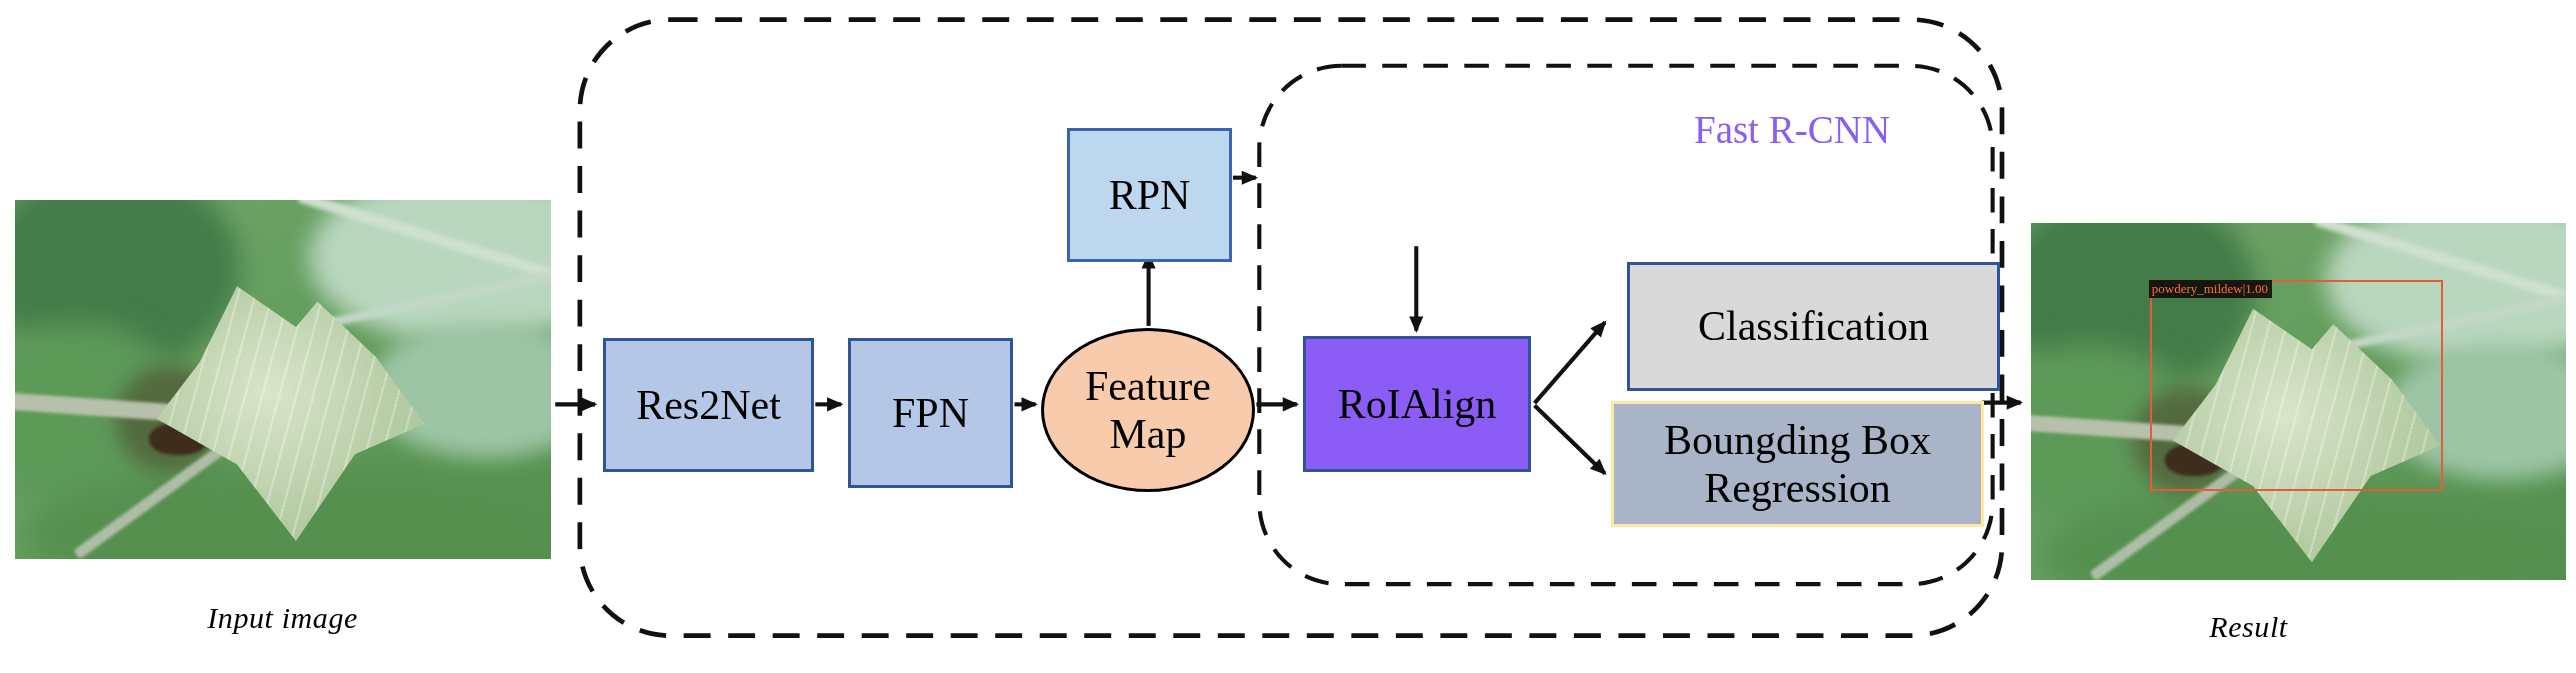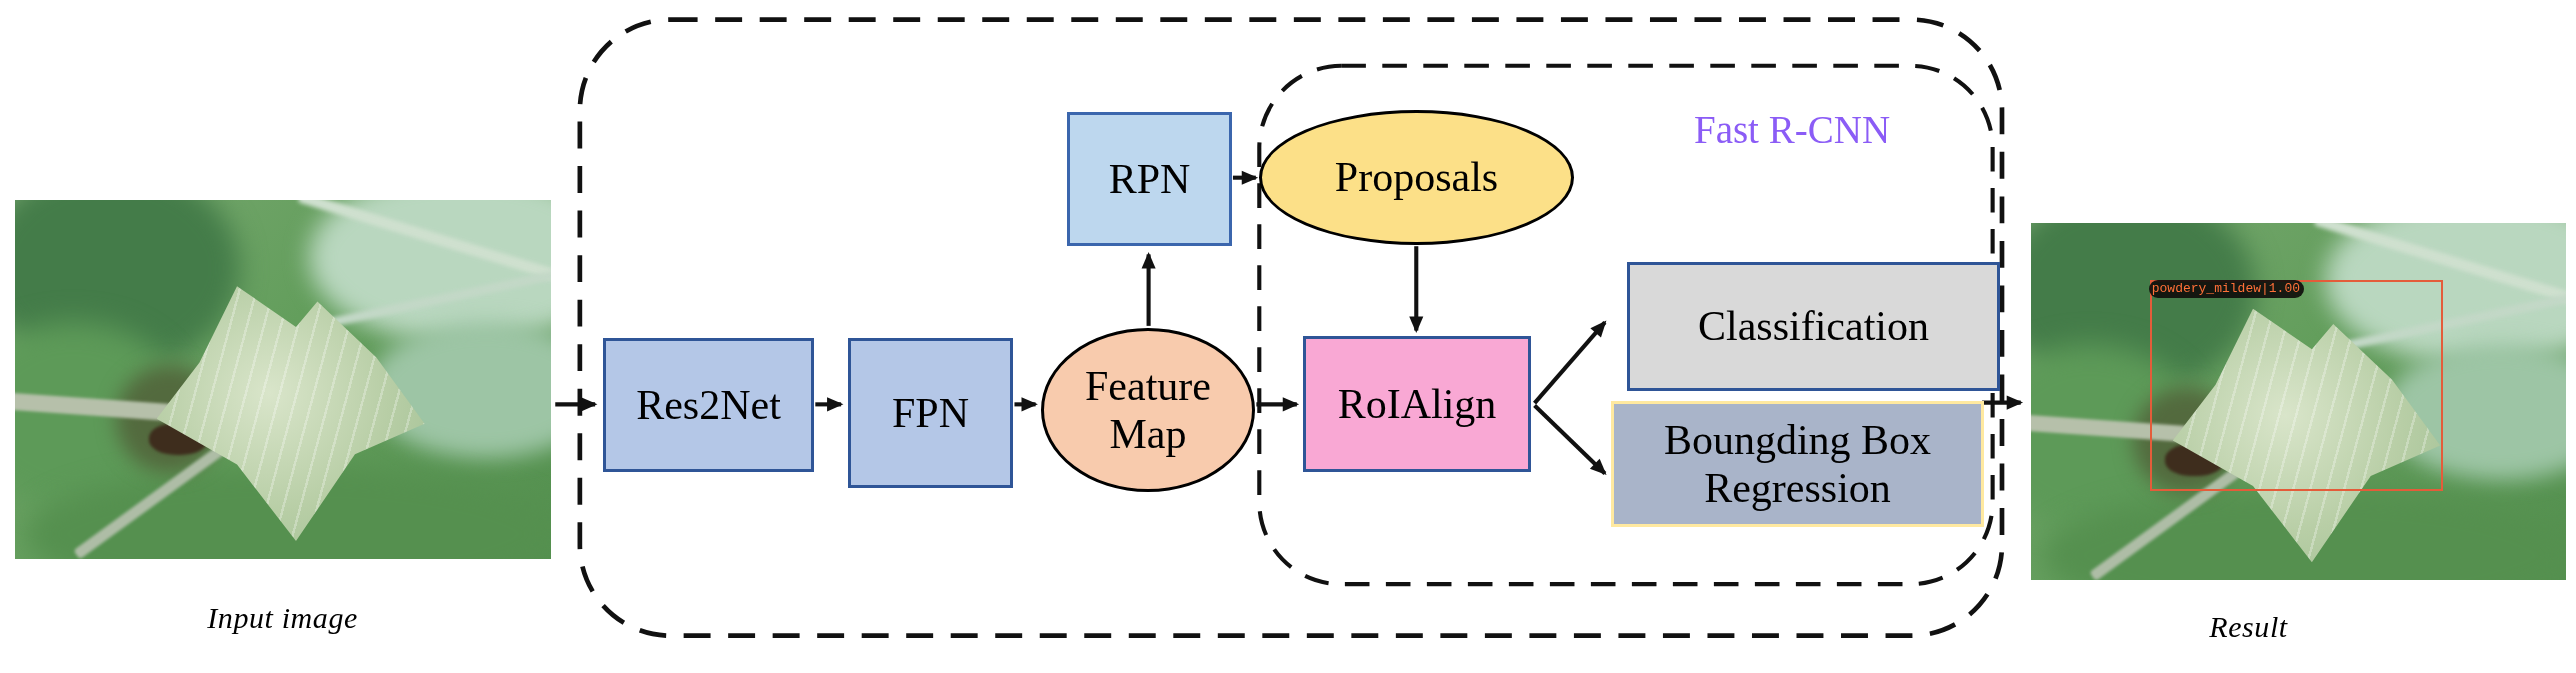--- a/index.html
+++ b/index.html
@@ -41,42 +41,42 @@
   }
   
   .det-box{
     position:absolute;left:22.2%;top:16.1%;width:54.8%;height:59%;
     border:2.9px solid #e45c3a;box-sizing:border-box;
   }
   .det-label{
     position:absolute;left:-2.9px;top:-2.9px;
     background:rgba(16,14,12,.92);
     color:#ff7038;
-    font-family:Liberation Mono, monospace;
+    font-family:Liberation Serif, serif;
     font-size:13px;line-height:1.2;
-    padding:1.2px 4.1px 1.8px 2.9px;white-space:nowrap;border-radius:9px;
+    padding:1.2px 4.1px 1.8px 2.9px;white-space:nowrap;
   }
   
   .caption{
     position:absolute;text-align:center;color:#000;
     font-size:30px;letter-spacing:0.6px;font-style:italic;
   }
   .fast-rcnn-label{
     position:absolute;left:1675px;top:107px;width:234px;
     font-size:39px;color:#8b5cf6;text-align:center;white-space:nowrap;
   }
   
   .node{
     position:absolute;display:flex;align-items:center;justify-content:center;
     text-align:center;color:#000;font-size:42px;line-height:1.15;
     box-sizing:border-box;
   }
   .rect-blue{background:#b4c7e7;border:3.5px solid #2f5597;text-align:center;}
-  .rect-blue2{background:#bdd7ee;border:3.5px solid #3b66ad;}
-  .rect-green{background:#f9a8d4;border:3.5px solid #2f5597;}
+  .rect-blue2{background:#bdd7ee;border:3.5px solid #3b66ad;margin-top:16px;}
+  .rect-green{background:#8b5cf6;border:3.5px solid #2f5597;}
   .rect-gray{background:#d9d9d9;border:3.5px solid #2f5597;}
   .rect-slate{background:#a9b4c9;border:3.5px solid #ffe9a0;}
   .ellipse{border-radius:50%;}
   .ellipse-peach{background:#f8cbad;border:3.5px solid #000;}
   .ellipse-yellow{background:#fce088;border:3.5px solid #000;}
   .node-res2net{left:603px;top:338px;width:211px;height:134px;}
   .node-fpn{left:848px;top:338px;width:165px;height:150px;}
   .node-rpn{left:1067px;top:112px;width:165px;height:134px;}
   .node-feature-map{left:1041px;top:328px;width:214px;height:164px;padding:0 17.6px;}
   .node-proposals{left:1259px;top:110px;width:315px;height:135px;}
@@ -149,19 +149,18 @@
 
   <div class="caption" style="left:14.6px;top:601px;width:536px;">Input image</div>
   <div class="caption" style="left:1991px;top:610px;width:515px;">Result</div>
 
   <div class="fast-rcnn-label">Fast R-CNN</div>
 
   <div class="node rect-blue node-res2net">Res2Net</div>
   <div class="node rect-blue node-fpn">FPN</div>
   <div class="node rect-blue2 node-rpn">RPN</div>
   <div class="node ellipse ellipse-peach node-feature-map">Feature Map</div>
-  <div class="node ellipse ellipse-yellow node-proposals">Proposals</div>
   <div class="node rect-green node-roialign">RoIAlign</div>
   <div class="node rect-gray node-classification">Classification</div>
   <div class="node rect-slate node-bbox">Boungding Box Regression</div>
 
 </div>
 
 
 </body></html>

